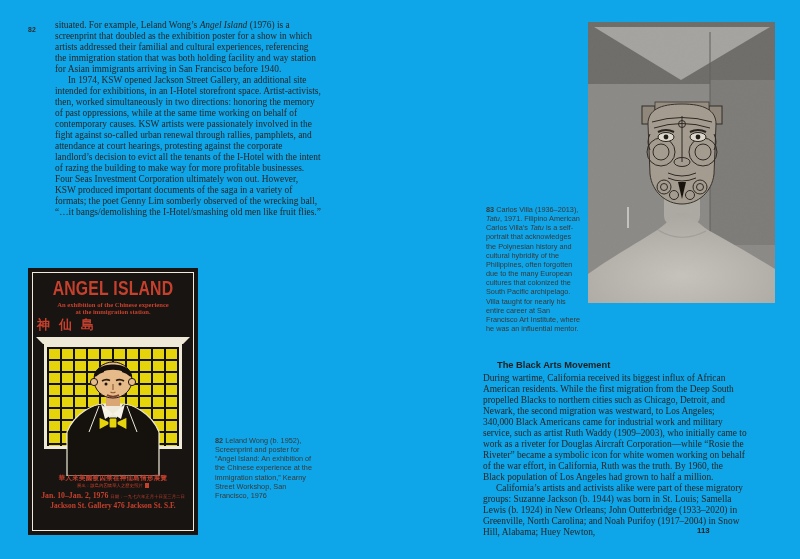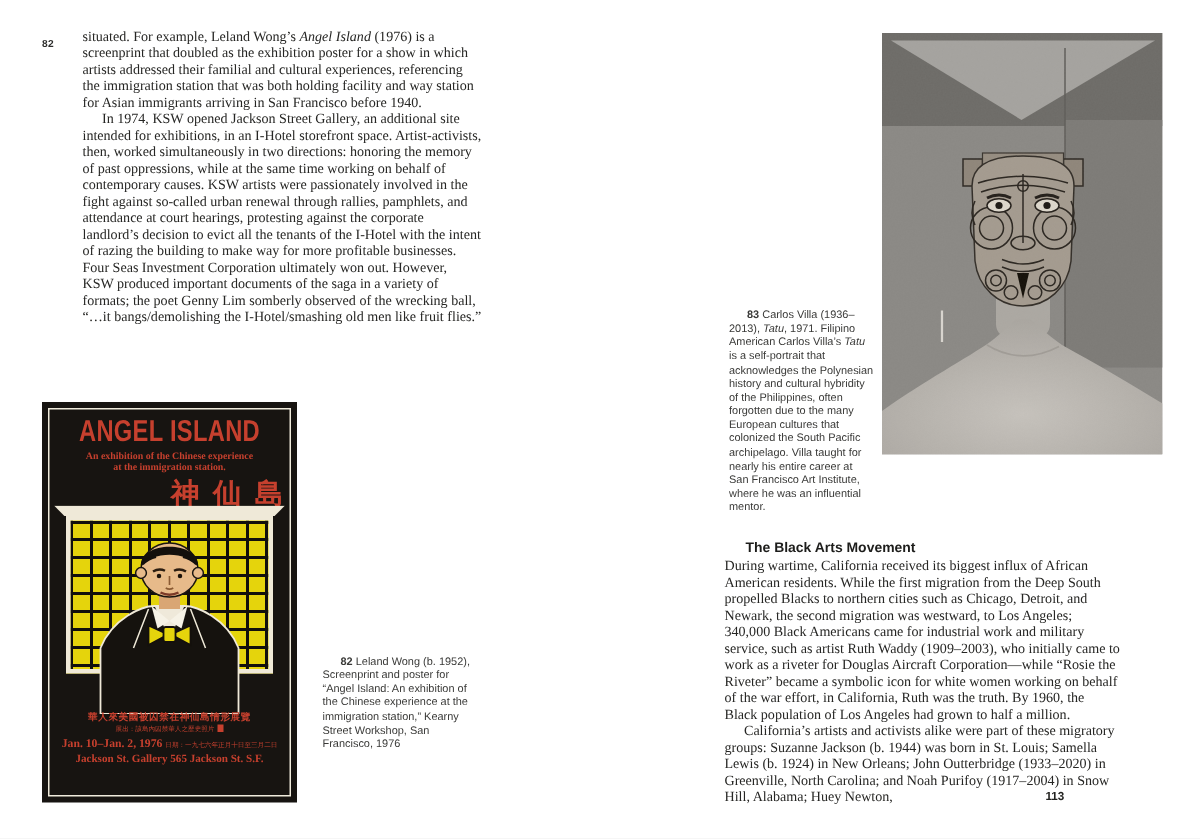--- a/index.html
+++ b/index.html
@@ -1,46 +1,46 @@
 <!DOCTYPE html>
 <html><head>
 <meta charset="utf-8">
 <style>
   html,body{margin:0;padding:0;}
   body{background:#e8e8e8;font-family:"Liberation Serif",serif;}
-  #page{position:relative;width:800px;height:559px;background:#ffffff;overflow:hidden;margin:0 auto;}
+  #page{position:relative;width:800px;height:559px;background:#0ea5e9;overflow:hidden;margin:0 auto;}
 
   
   .folio-marker{position:absolute;font-family:"Liberation Sans",sans-serif;font-weight:bold;
     font-size:6.8px;color:#2e2e2c;letter-spacing:.2px;}
   .body-col{position:absolute;font-size:9.4px;line-height:11px;color:#262624;text-align:left;}
   .body-col p{margin:0;}
   .body-col p + p{text-indent:13px;}
   .section-heading{font-family:"Liberation Sans",sans-serif;font-weight:bold;font-size:9.3px;
     color:#1d1d1b;padding-left:14px;margin:0 0 1.5px 0;}
   .caption{position:absolute;font-family:"Liberation Sans",sans-serif;font-size:7.3px;
     line-height:9.15px;color:#3a3a38;}
   .caption .seg-b{font-weight:bold;}
   .seg-i{font-style:italic;}
-  .seg-b{font-weight:bold;margin-left:12px;}
+  .seg-b{font-weight:bold;}
   .footer-line{position:absolute;font-family:"Liberation Sans",sans-serif;font-size:7.4px;color:#33333  1;}
   .footer-pageno{position:absolute;font-family:Liberation Sans, sans-serif;font-weight:bold;
     font-size:7.8px;color:#222220;}
 
   
   .poster{position:absolute;left:28px;top:268px;width:170px;height:267px;background:#171411;}
   .poster-frame{position:absolute;left:4px;top:4px;right:4px;bottom:4px;
     border:1.5px solid #f0ebdc;}
   .poster-title{position:absolute;left:0;top:9px;width:100%;text-align:center;
     font-family:"Liberation Sans",sans-serif;font-weight:800;font-size:15.5px;color:#c6402e;
     transform:scale(1.02,1.3);transform-origin:50% 0;letter-spacing:.2px;}
   .poster-subtitle{position:absolute;left:0;top:33px;width:100%;text-align:center;
     font-size:6.6px;line-height:7.4px;color:#c6402e;font-weight:bold;}
-  .poster-cn-title{position:absolute;left:0;top:48px;width:100%;text-align:right;
-    font-size:19px;font-weight:bold;color:#c6402e;letter-spacing:9px;text-indent:9px;}
+  .poster-cn-title{position:absolute;left:0;top:48px;width:100%;text-align:left;
+    font-size:13px;font-weight:bold;color:#c6402e;letter-spacing:9px;text-indent:9px;}
   .grid-top{position:absolute;left:8px;top:69px;width:154px;height:7px;background:#efe9d8;
     clip-path:polygon(0 0,100% 0,95.5% 100%,4.5% 100%);}
   .grid{position:absolute;left:16px;top:76px;width:132px;height:99px;
     border:3px solid #efe9d8;
     background-image:
       repeating-linear-gradient(to right,#12100c 0 2px,transparent 2px 13px),
       repeating-linear-gradient(to bottom,#12100c 0 2px,transparent 2px 12px);
     background-color:#e5d40c;}
   .boy-svg{position:absolute;left:31px;top:86px;}
   .poster-cnline1{position:absolute;left:0;top:206px;width:100%;text-align:center;
@@ -113,21 +113,21 @@
     </svg>
 
     <div class="poster-cnline1">華人來美國被囚禁在神仙島情形展覽</div>
     <div class="poster-cnline2">
       <span>展出：該島內囚禁華人之歷史照片</span><span class="poster-seal"></span>
     </div>
     <div class="poster-date">
       <span>Jan. 10–Jan. 2, 1976</span>
       <span class="cn-small">日期：一九七六年正月十日至三月二日</span>
     </div>
-    <div class="poster-venue">Jackson St. Gallery 565 Jackson St. S.F.</div>
+    <div class="poster-venue">Jackson St. Gallery 476 Jackson St. S.F.</div>
   </div>
 
   <div class="caption" style="left:215px;top:436px;width:100px;"><span class="seg-b">82</span><span>  Leland Wong (b. 1952), Screenprint and poster for “Angel Island: An exhibition of the Chinese experience at the immigration station,” Kearny Street Workshop, San Francisco, 1976</span></div>
 
   <svg class="photo" width="187" height="281" viewBox="0 0 187 281">
     <defs>
       <filter id="grain">
           <feTurbulence type="fractalNoise" baseFrequency="0.9" numOctaves="2" result="n"></feTurbulence>
         <feColorMatrix in="n" type="matrix" values="0 0 0 0 0.5  0 0 0 0 0.5  0 0 0 0 0.5  0 0 0 0.5 0"></feColorMatrix>
       </filter>

